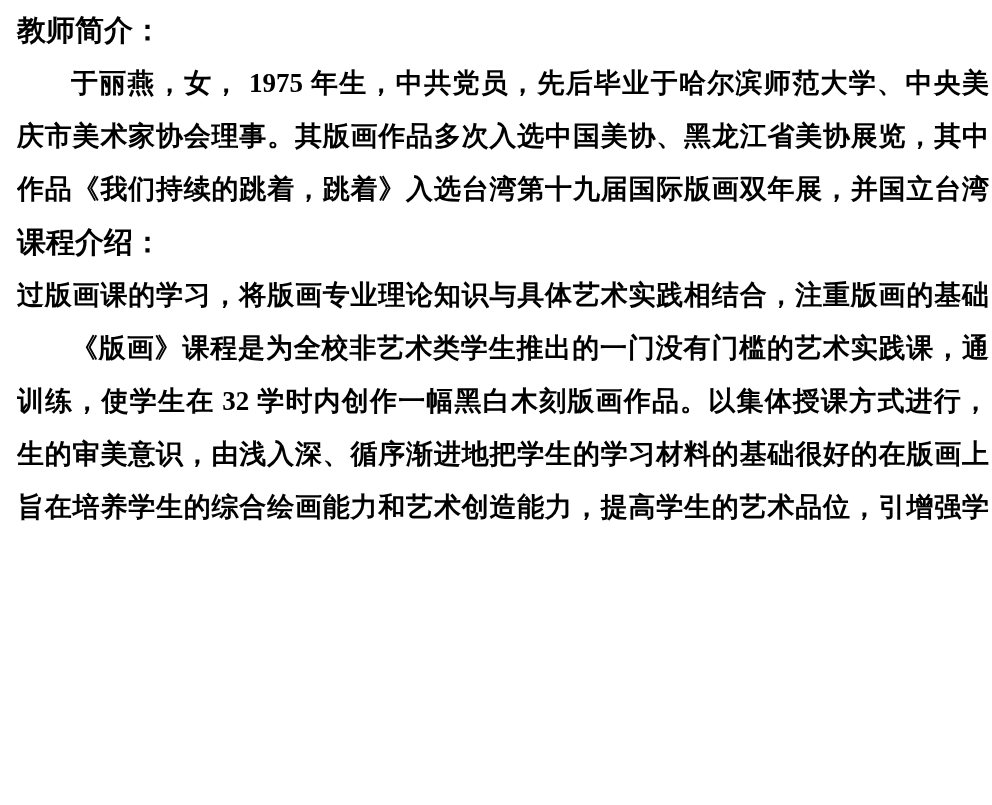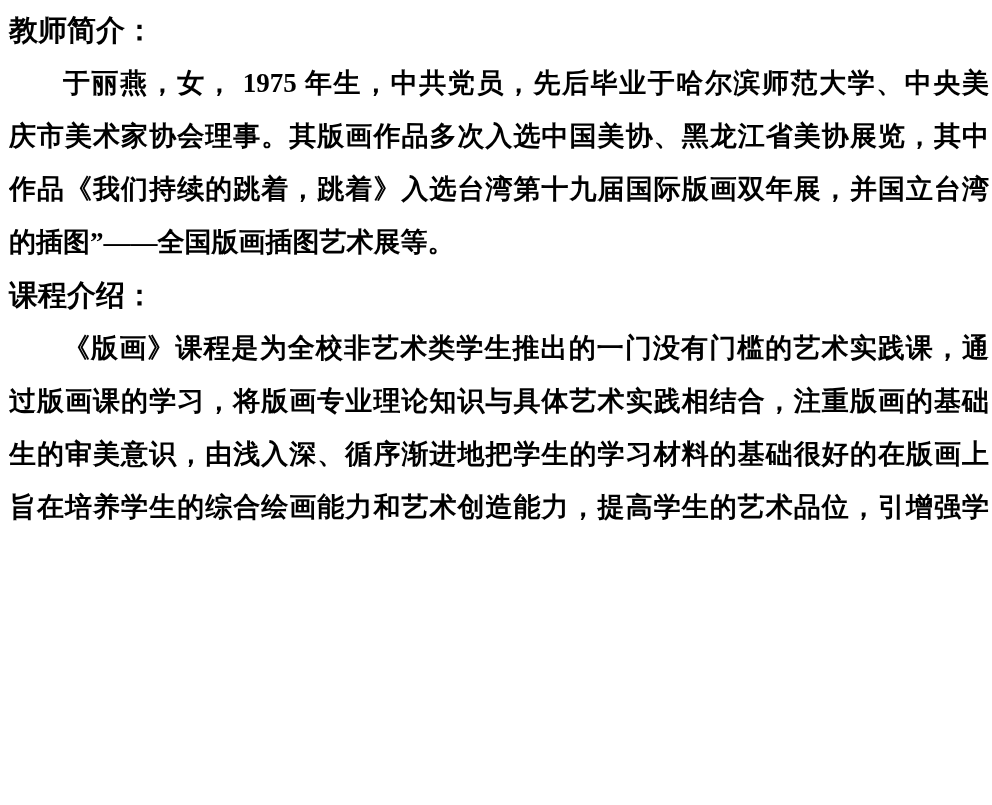--- a/index.html
+++ b/index.html
@@ -5,21 +5,21 @@
   html, body {
     margin: 0;
     padding: 0;
     background: #ffffff;
   }
   .page {
     position: relative;
     width: 992px;
     height: 805px;
     box-sizing: border-box;
-    padding: 4px 3px 0 9px;
+    padding: 4px 3px 0 17px;
     background: #ffffff;
     color: #000000;
     font-family: "Liberation Serif", "DejaVu Serif", serif;
     overflow: hidden;
   }
   .section {
     margin: 0;
   }
   .heading {
     margin: 0;
@@ -52,27 +52,27 @@
 <body>
 
 <div class="page">
   <div>
   <div class="section">
     <h2 class="heading">教师简介：</h2>
     <div class="para">
           <div class="line first">于丽燕，女， 1975 年生，中共党员，先后毕业于哈尔滨师范大学、中央美</div>
           <div class="line">庆市美术家协会理事。其版画作品多次入选中国美协、黑龙江省美协展览，其中</div>
           <div class="line">作品《我们持续的跳着，跳着》入选台湾第十九届国际版画双年展，并国立台湾</div>
-          <div class="line last">的插图”——全国版画插图艺术展等。</div>
         </div>
   </div>
 
   <div class="section">
     <h2 class="heading">课程介绍：</h2>
     <div class="para">
+          <div class="line">过版画课的学习，将版画专业理论知识与具体艺术实践相结合，注重版画的基础</div>
           <div class="line first">《版画》课程是为全校非艺术类学生推出的一门没有门槛的艺术实践课，通</div>
-          <div class="line">过版画课的学习，将版画专业理论知识与具体艺术实践相结合，注重版画的基础</div>
+          <div class="line">训练，使学生在 32 学时内创作一幅黑白木刻版画作品。以集体授课方式进行，</div>
           <div class="line">生的审美意识，由浅入深、循序渐进地把学生的学习材料的基础很好的在版画上</div>
           <div class="line">旨在培养学生的综合绘画能力和艺术创造能力，提高学生的艺术品位，引增强学</div>
         </div>
   </div>
 </div>
 </div>
 
 </body></html>

